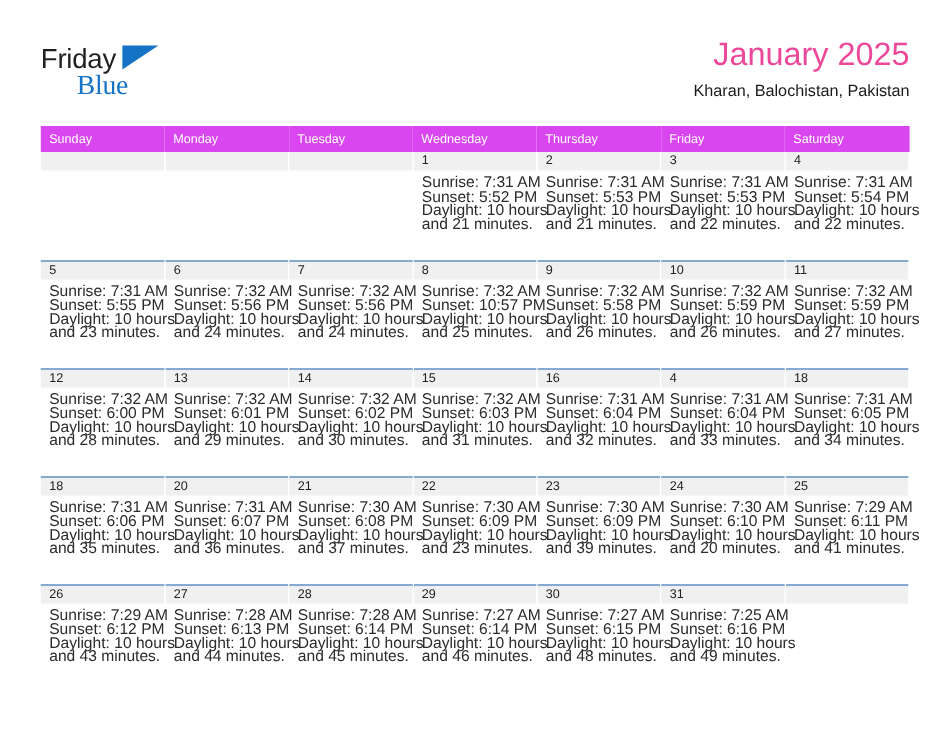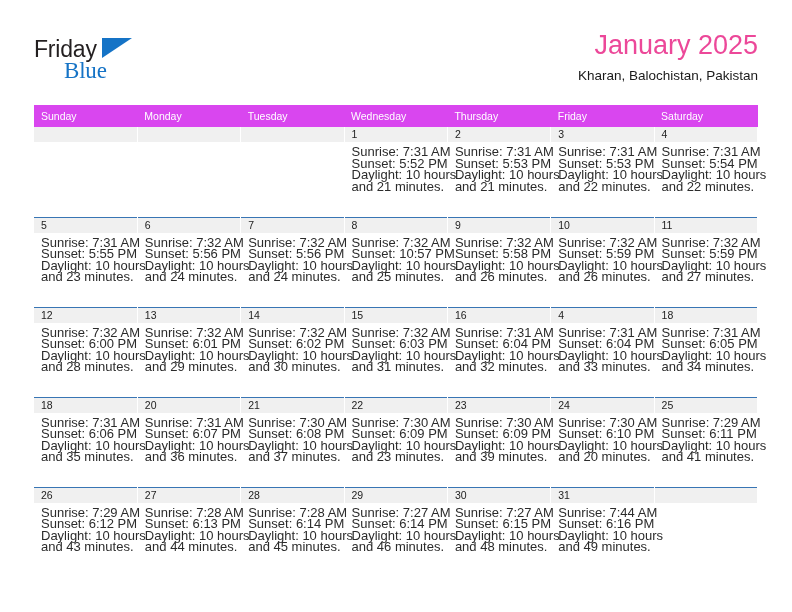--- a/index.html
+++ b/index.html
@@ -452,21 +452,21 @@
             <div class="cell-body">
               <div>Sunrise: 7:27 AM</div>
               <div>Sunset: 6:15 PM</div>
               <div>Daylight: 10 hours</div>
               <div>and 48 minutes.</div>
             </div>
           </td>
           <td class="day-cell">
             <div class="daynum-band">31</div>
             <div class="cell-body">
-              <div>Sunrise: 7:44 AM</div>
+              <div>Sunrise: 7:25 AM</div>
               <div>Sunset: 6:16 PM</div>
               <div>Daylight: 10 hours</div>
               <div>and 49 minutes.</div>
             </div>
           </td>
           <td class="day-cell empty-cell">
             <div class="daynum-band empty"></div>
             <div class="cell-body">
               <div></div>
               <div></div>

